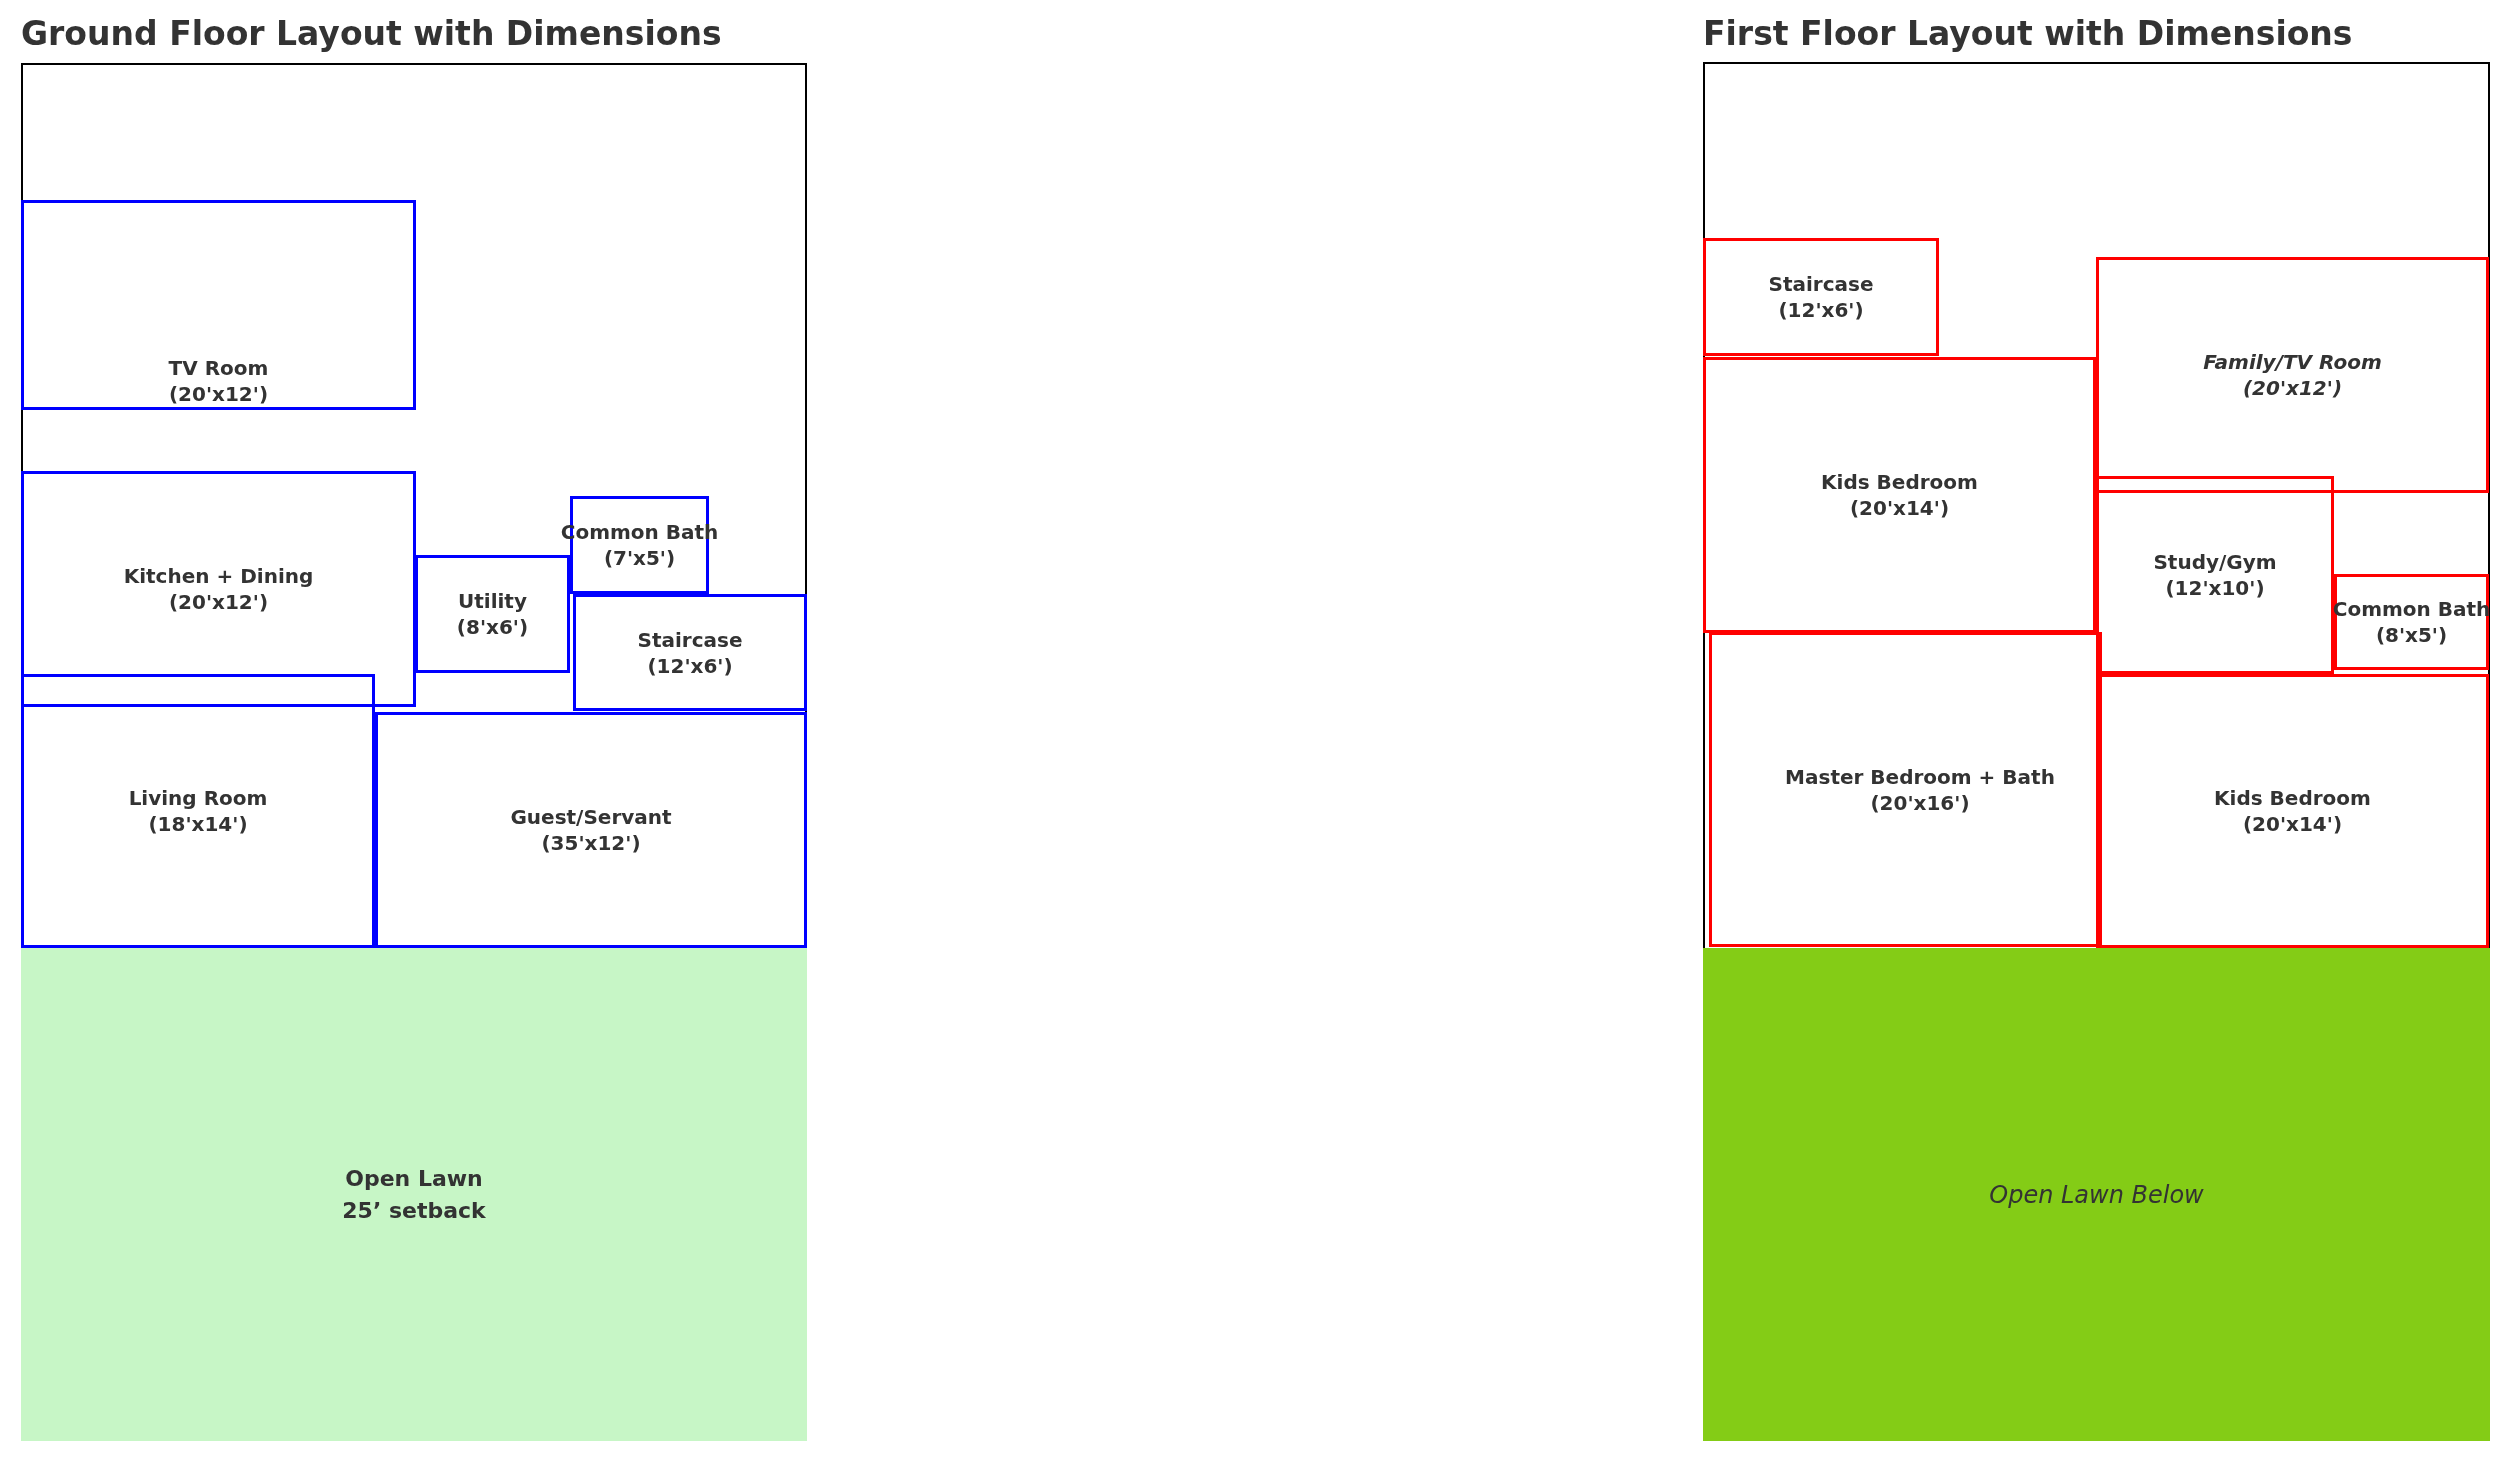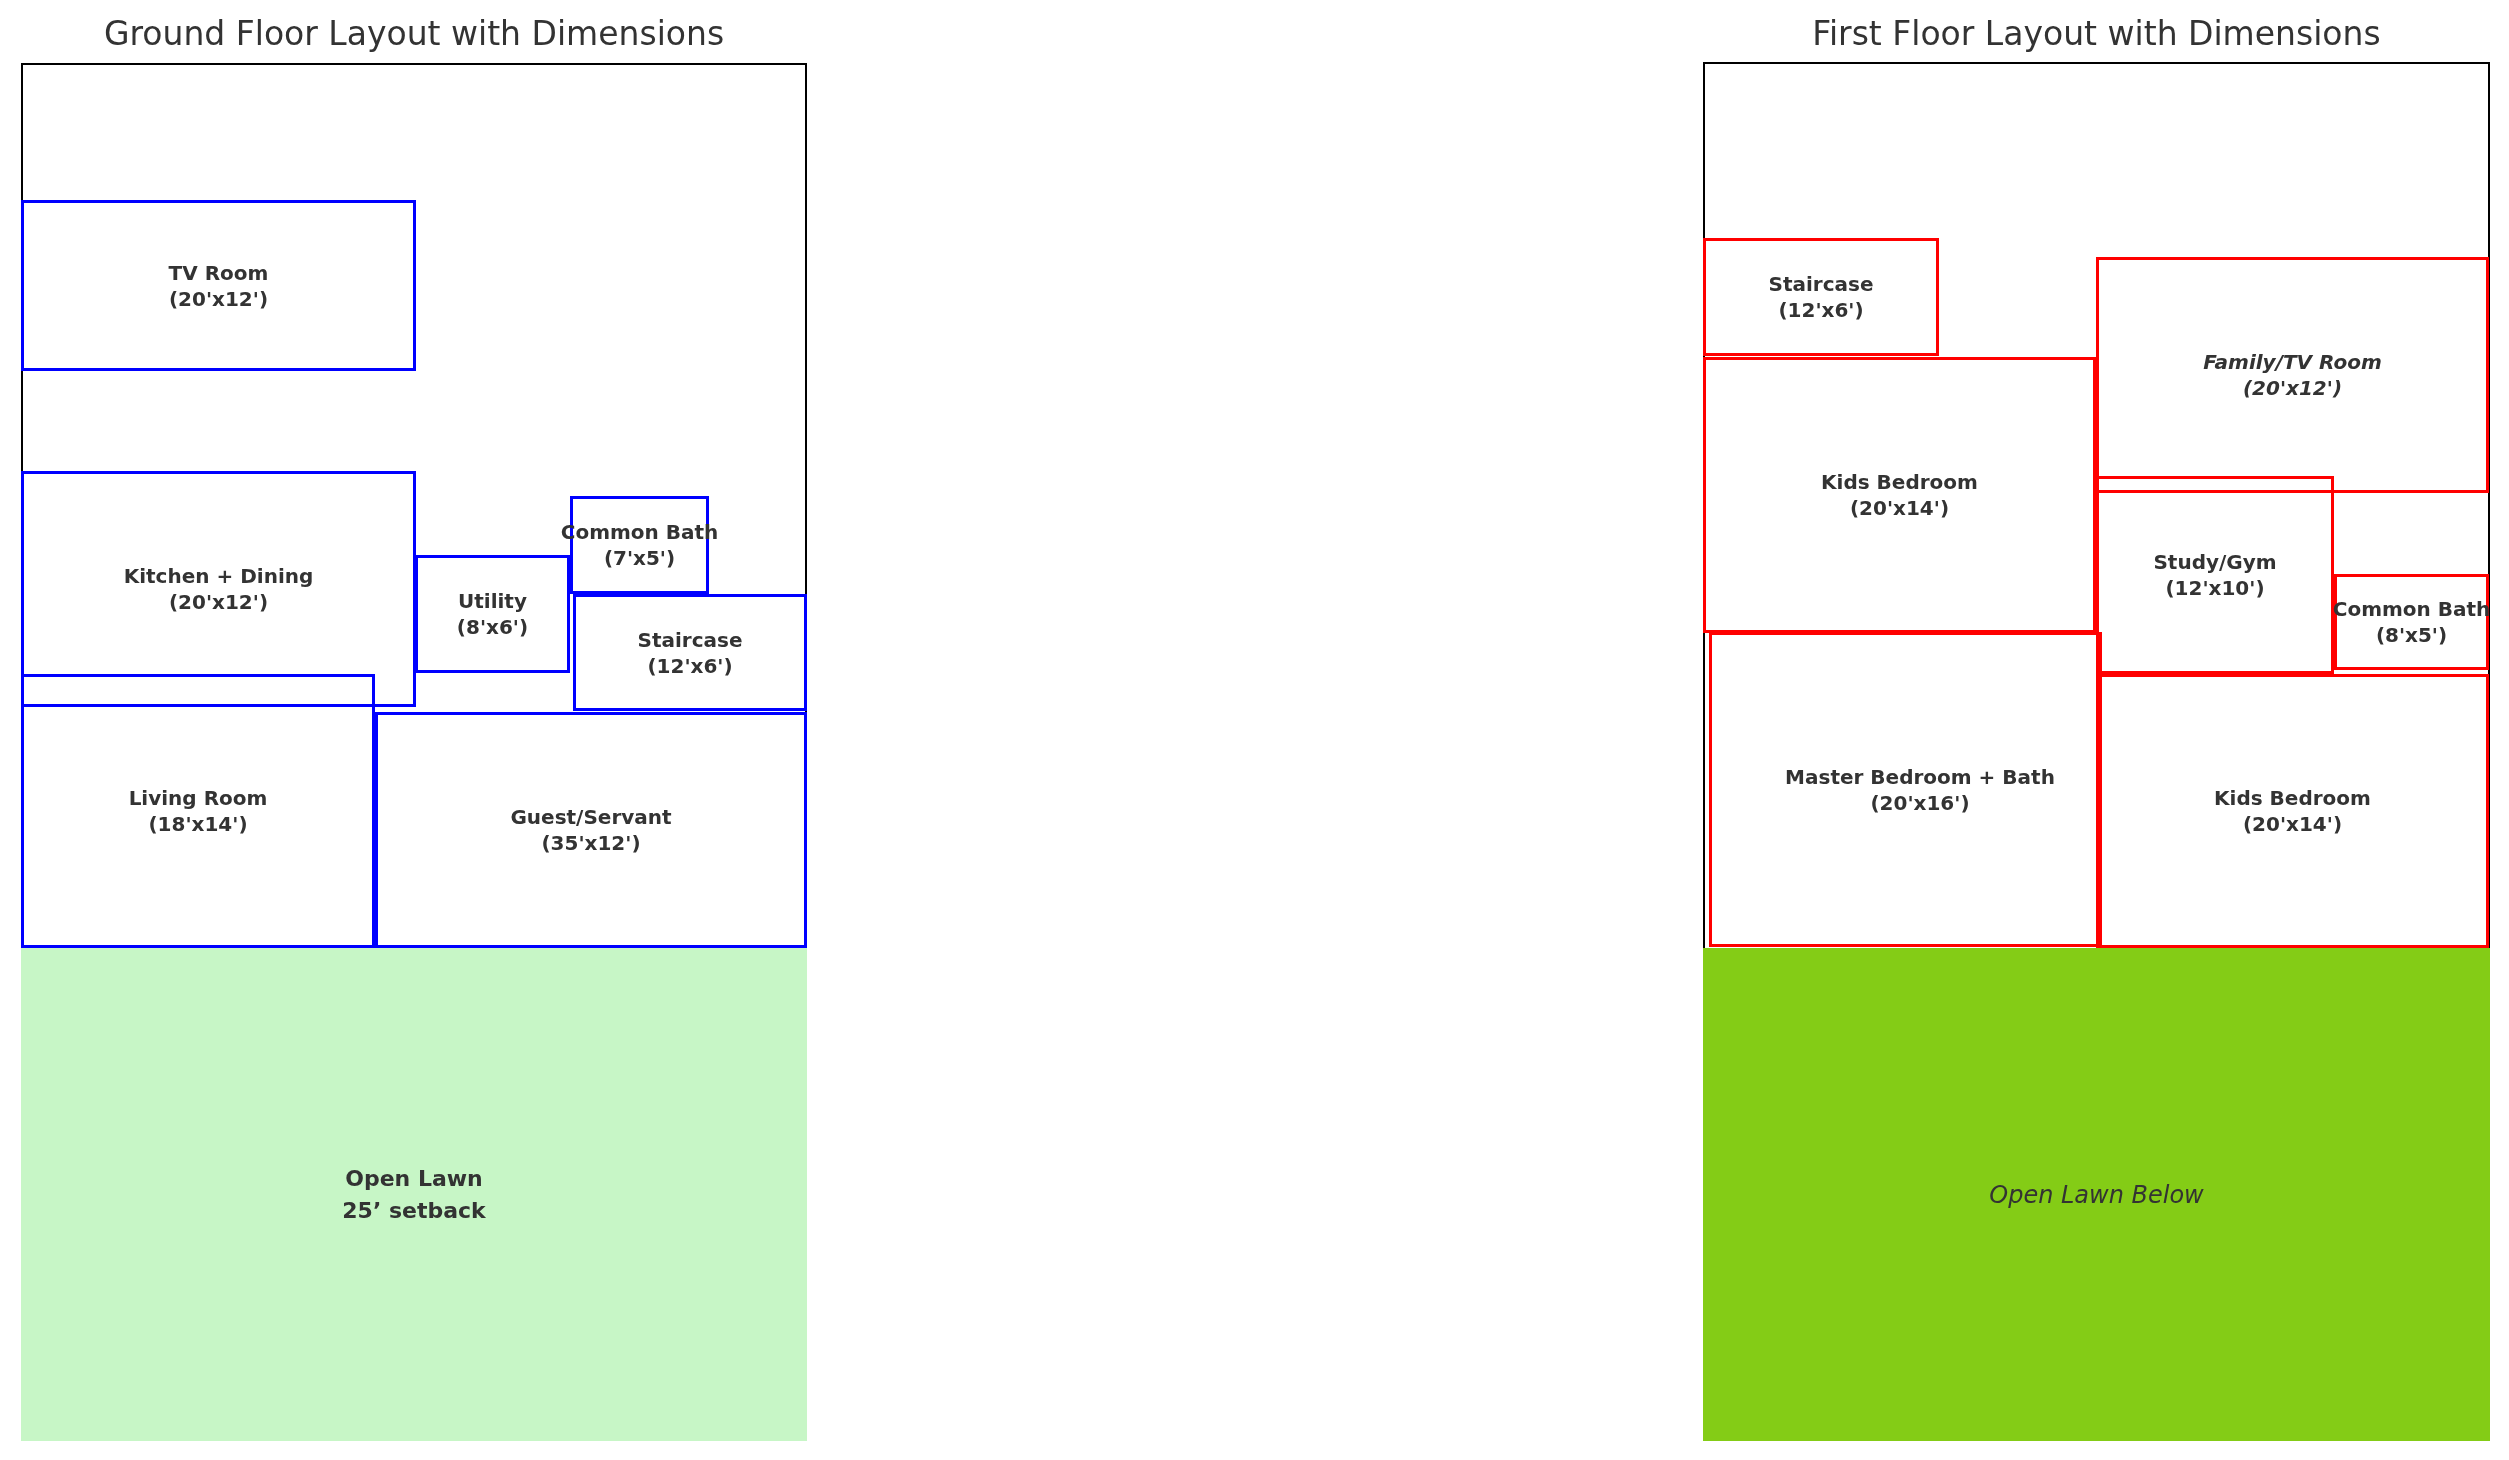--- a/index.html
+++ b/index.html
@@ -15,22 +15,21 @@
     position: relative;
     width: 2509px;
     height: 1461px;
     background: #ffffff;
   }
   .plan { position: absolute; }
   .plan-title {
     position: absolute;
     left: 0;
     width: 100%;
-    text-align: center;
-    font-weight: normal;
+    font-weight: bold;
     font-size: 33px;
     color: #333333;
     white-space: nowrap;
   }
   .outer-frame {
     position: absolute;
     left: 0; top: 0;
     width: 100%; height: 100%;
     border: 2.5px solid #000000;
     box-sizing: border-box;
@@ -78,21 +77,21 @@
 </head>
 <body>
 
 <div id="figure" style="background: rgb(255, 255, 255);">
     <div class="plan" style="left: 21px; top: 63px; width: 786px; height: 1377px;">
       <div class="plan-title" style="top: -49px;">Ground Floor Layout with Dimensions</div>
       <div class="outer-frame" style="border-color: rgb(0, 0, 0);"></div>
       <div class="lawn" style="left: 0px; top: 885px; width: 786px; height: 493px; background: rgb(199, 246, 198);">
         <div class="lawn-label bold"><span>Open Lawn</span><br><span>25’ setback</span></div>
       </div>
-      <div class="room" style="left: 0px; top: 137px; width: 395px; height: 171px; border-color: rgb(0, 0, 255);">
+      <div class="room" style="left: 0px; top: 137px; width: 395px; height: 210px; border-color: rgb(0, 0, 255); align-items: flex-end;">
         <div class="room-label"><span>TV Room</span><br><span>(20'x12')</span></div>
       </div>
       <div class="room" style="left: 0px; top: 375px; width: 395px; height: 236px; border-color: rgb(0, 0, 255); margin-top: 33px;">
         <div class="room-label"><span>Kitchen + Dining</span><br><span>(20'x12')</span></div>
       </div>
       <div class="room" style="left: 549px; top: 433px; width: 139px; height: 98px; border-color: rgb(0, 0, 255);">
         <div class="room-label"><span>Common Bath</span><br><span>(7'x5')</span></div>
       </div>
       <div class="room" style="left: 394px; top: 492px; width: 155px; height: 118px; border-color: rgb(0, 0, 255);">
         <div class="room-label"><span>Utility</span><br><span>(8'x6')</span></div>

